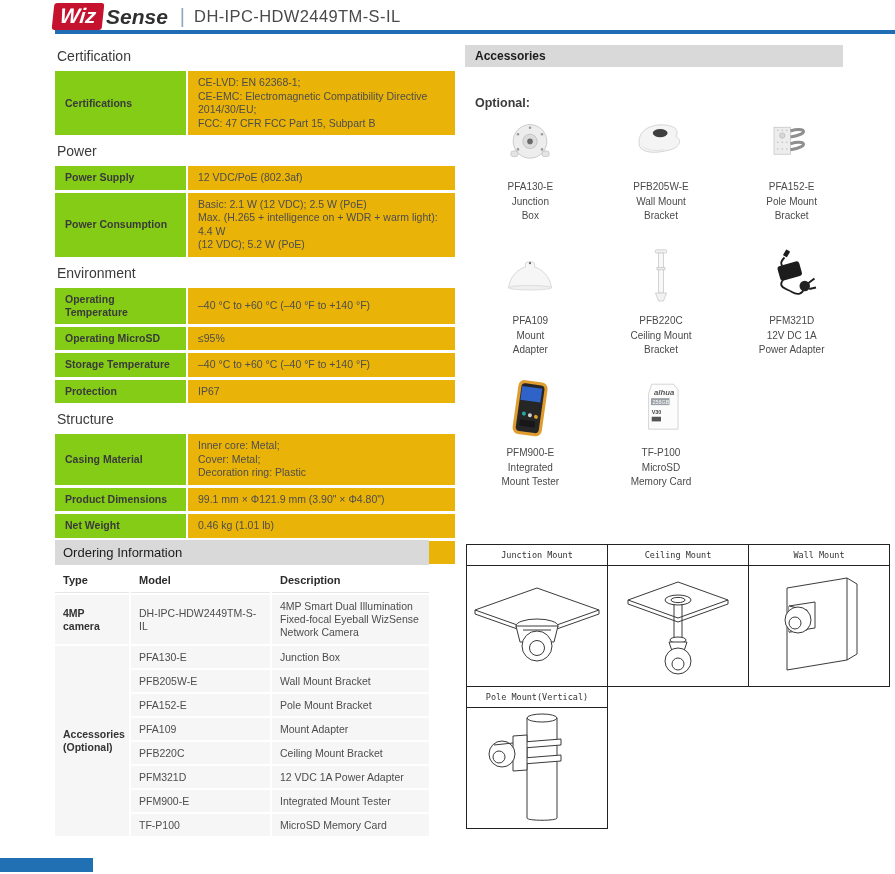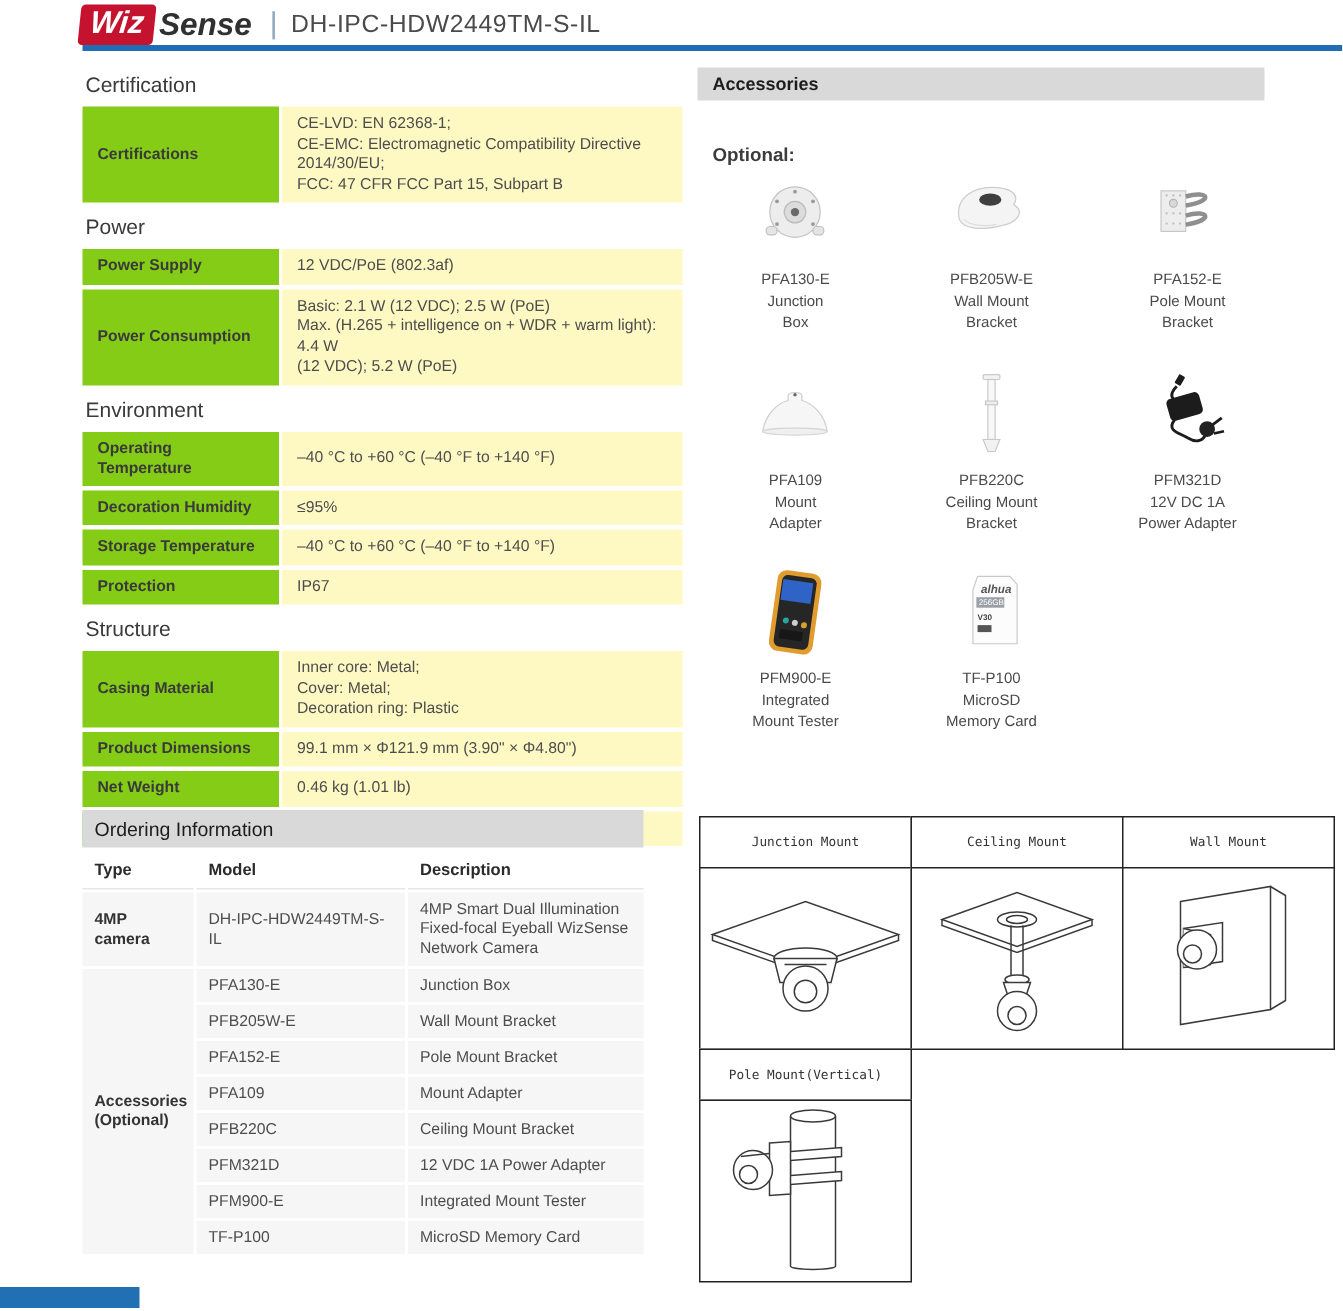--- a/index.html
+++ b/index.html
@@ -16,21 +16,21 @@
   .hdr-div { color:#8fa6bd; font-size:20px; font-weight:300; margin:0 9px 0 12px; }
   .hdr-model { font-size:16.5px; color:#4a4a4a; letter-spacing:0.4px; font-weight:400; }
   .blue-rule { position:absolute; left:55px; top:30px; width:840px; height:4px; background:#1f6db4; }
 
   
   .col-left { position:absolute; left:55px; top:40px; width:400px; }
   .sec-title { font-size:14px; font-weight:400; color:#3a3a3a; margin:8px 0 7px 2px; }
   .spec-row { display:flex; gap:2px; margin-bottom:3px; }
   .spec-label { width:131px; background:#84cc16; padding:5px 10px; font-size:10.5px;
                 font-weight:700; color:#3a3a3a; line-height:13px; display:flex; align-items:center; }
-  .spec-value { flex:1; background:#fef9c3; padding:5px 10px; font-size:10.5px;
+  .spec-value { flex:1; background:#eab308; padding:5px 10px; font-size:10.5px;
                 color:#4d4d4d; line-height:13.5px; display:flex; align-items:center; }
   .spec-value span { white-space:pre-line; }
 
   
   .acc-bar { position:absolute; left:465px; top:45px; width:378px; height:22px;
              background:#d9d9d9; font-size:12px; font-weight:700; color:#1c1c1c;
              line-height:22px; padding-left:10px; }
   .acc-optional { position:absolute; left:475px; top:96px; font-size:12.5px; color:#3c3c3c;font-weight:bold; }
   .acc-grid { position:absolute; left:465px; top:112px; width:392px; display:grid;
               grid-template-columns:repeat(3,1fr); grid-template-rows:134px 132px auto; }
@@ -51,21 +51,21 @@
   .ord-type { font-weight:700; color:#333; white-space:pre-line; }
   .ord-desc span { white-space:pre-line; }
   .ord-span8 { grid-row:span 8; }
   .ord-small { height:22px; padding:0 8px; }
 
   
   .mount-table { position:absolute; left:467px; top:545px; }
   .mt-row { display:flex; }
   .mt-cell { width:142px; border:1px solid #222; margin-left:-1px; margin-top:-1px;
              background:#fff; display:flex; align-items:center; justify-content:center; }
-  .mt-head { height:35px; font-family:"DejaVu Sans Mono", monospace; font-size:8.5px; color:#333; }
+  .mt-head { height:22px; font-family:"DejaVu Sans Mono", monospace; font-size:8.5px; color:#333; }
   .mt-draw { height:122px; }
   svg.line-art { stroke:#3a3a3a; stroke-width:1; fill:none; }
   svg.line-art .fw { fill:#fff; }
 
   
   .footer-bar { position:absolute; left:0; top:858px; width:93px; height:14px; background:#2270b4; }
 </style>
 </head>
 <body>
 
@@ -109,21 +109,21 @@
     </div>
 
     <div class="sec-title">Environment</div>
     <div class="spec-row">
       <div class="spec-label">Operating Temperature</div>
       <div class="spec-value">
           <span>–40 °C to +60 °C (–40 °F to +140 °F)</span>
         </div>
     </div>
     <div class="spec-row">
-      <div class="spec-label">Decoration Humidity</div>
+      <div class="spec-label">Operating MicroSD</div>
       <div class="spec-value">
           <span>≤95%</span>
         </div>
     </div>
     <div class="spec-row">
       <div class="spec-label">Storage Temperature</div>
       <div class="spec-value">
           <span>–40 °C to +60 °C (–40 °F to +140 °F)</span>
         </div>
     </div>

